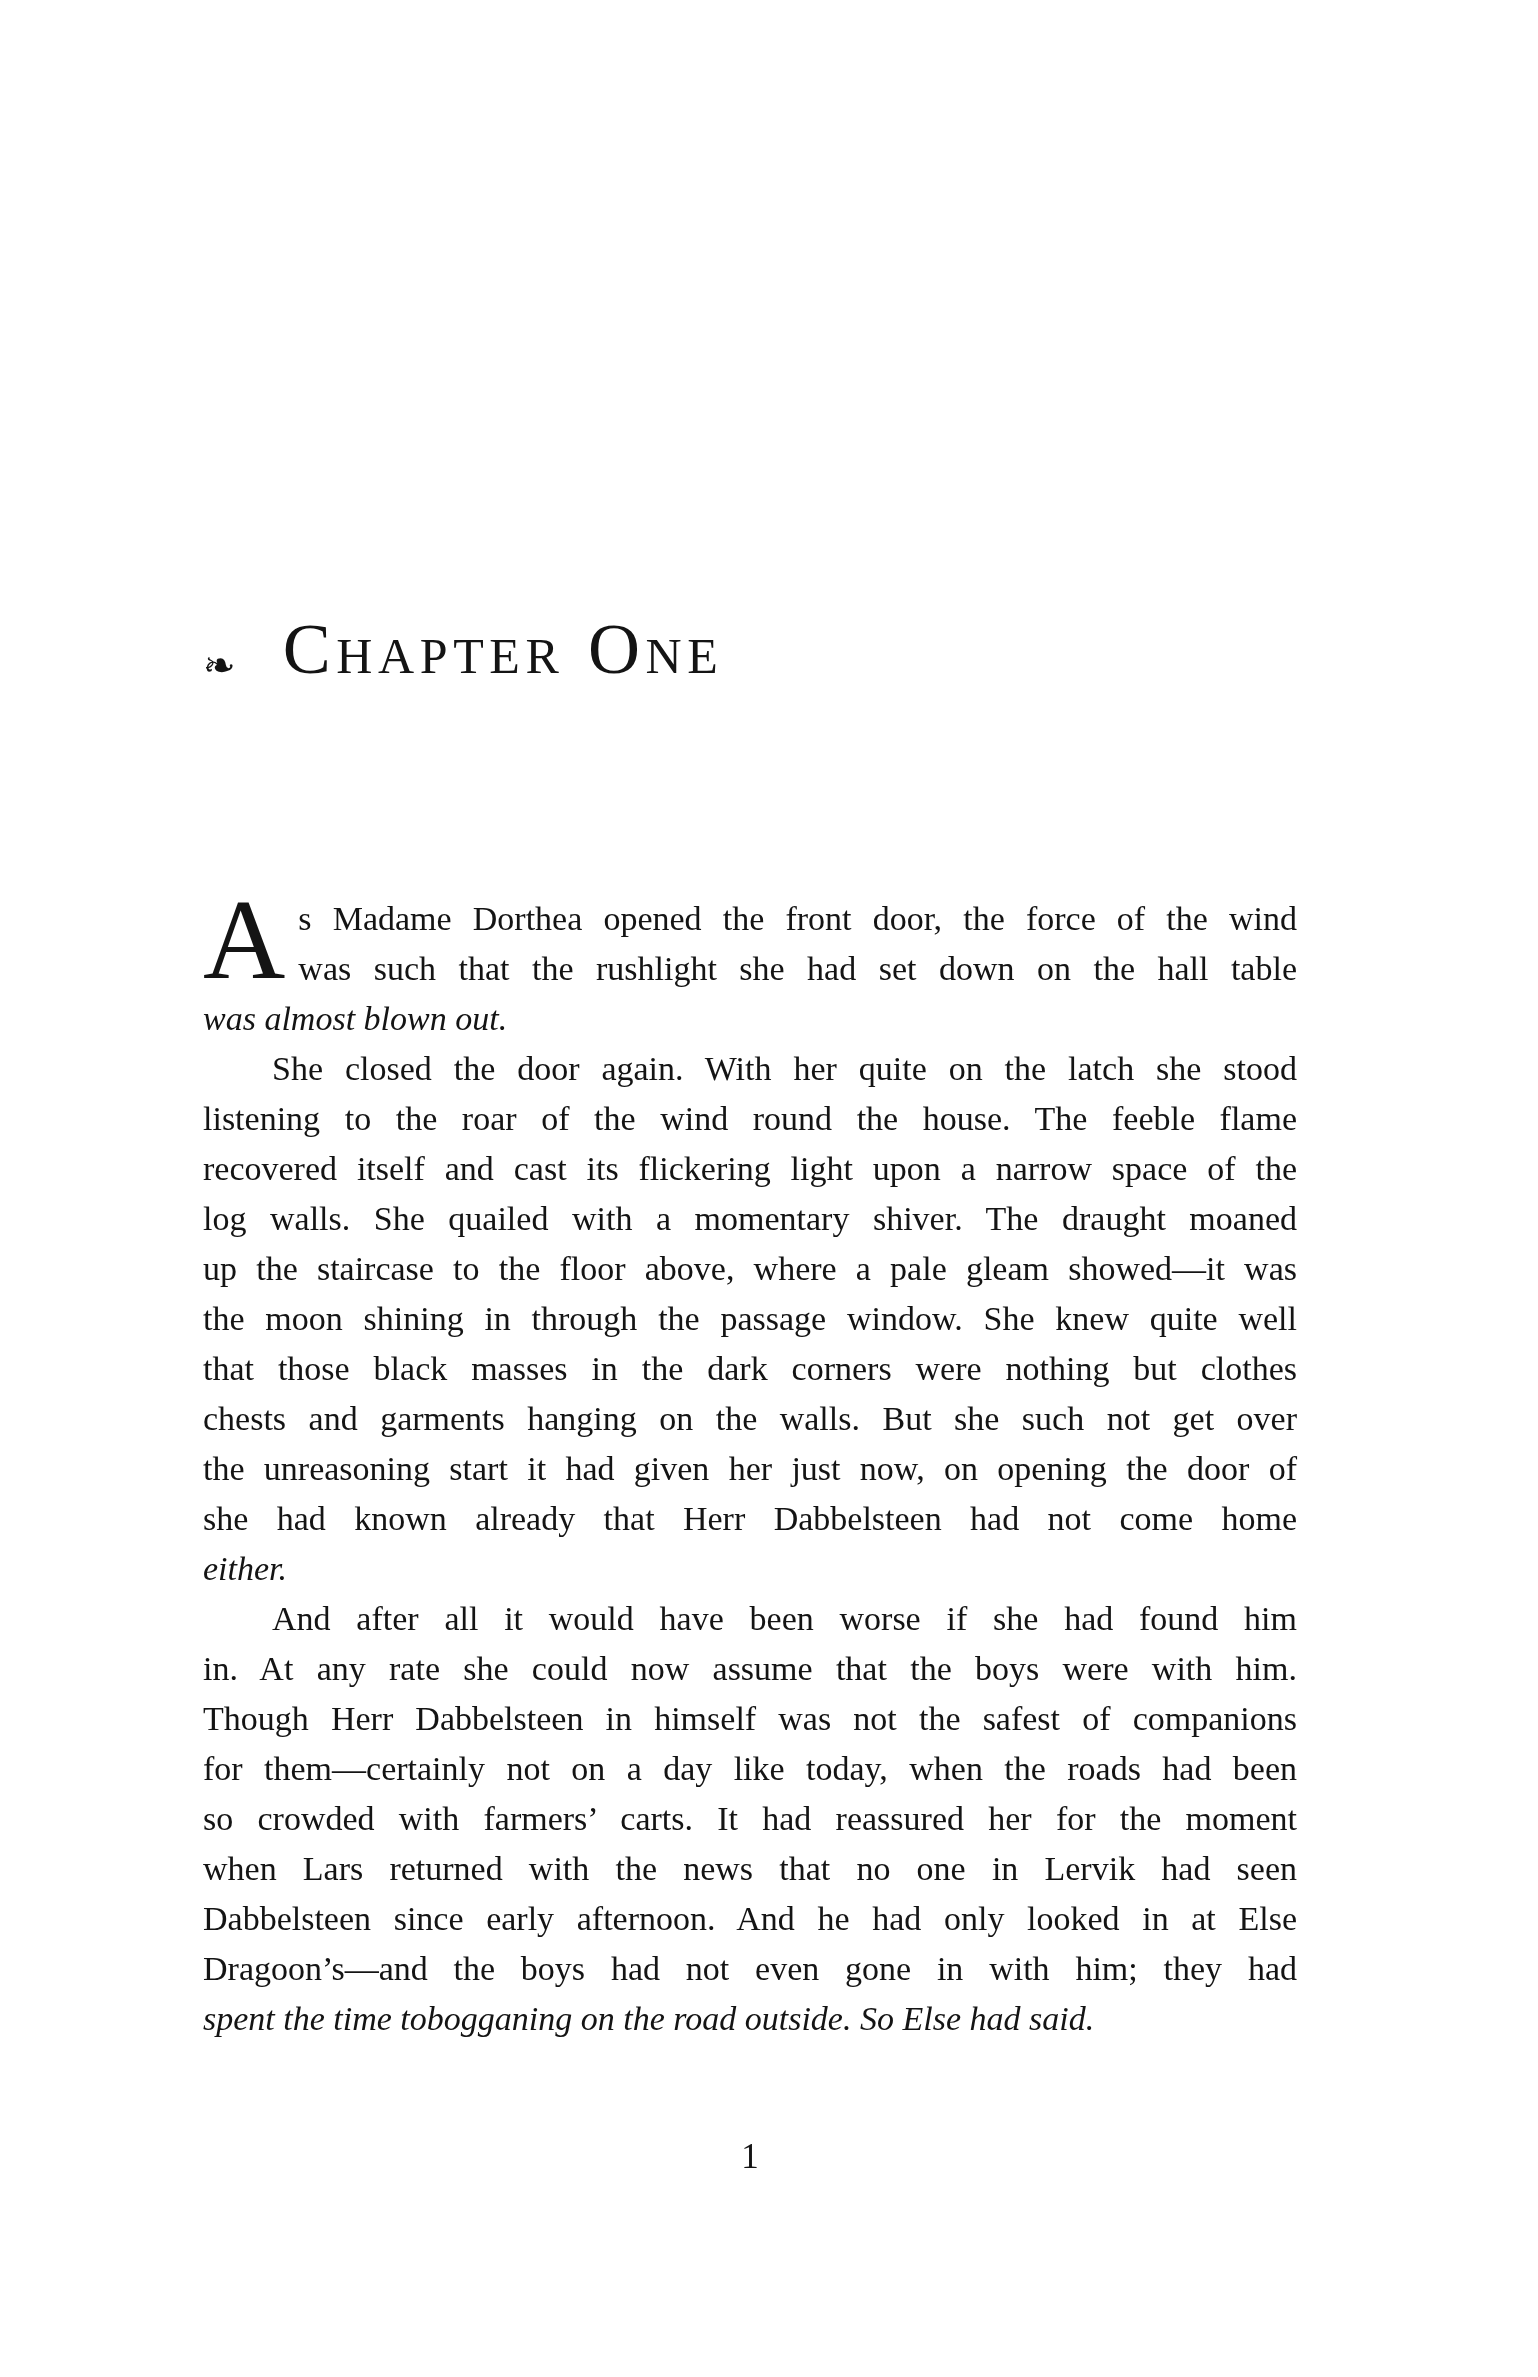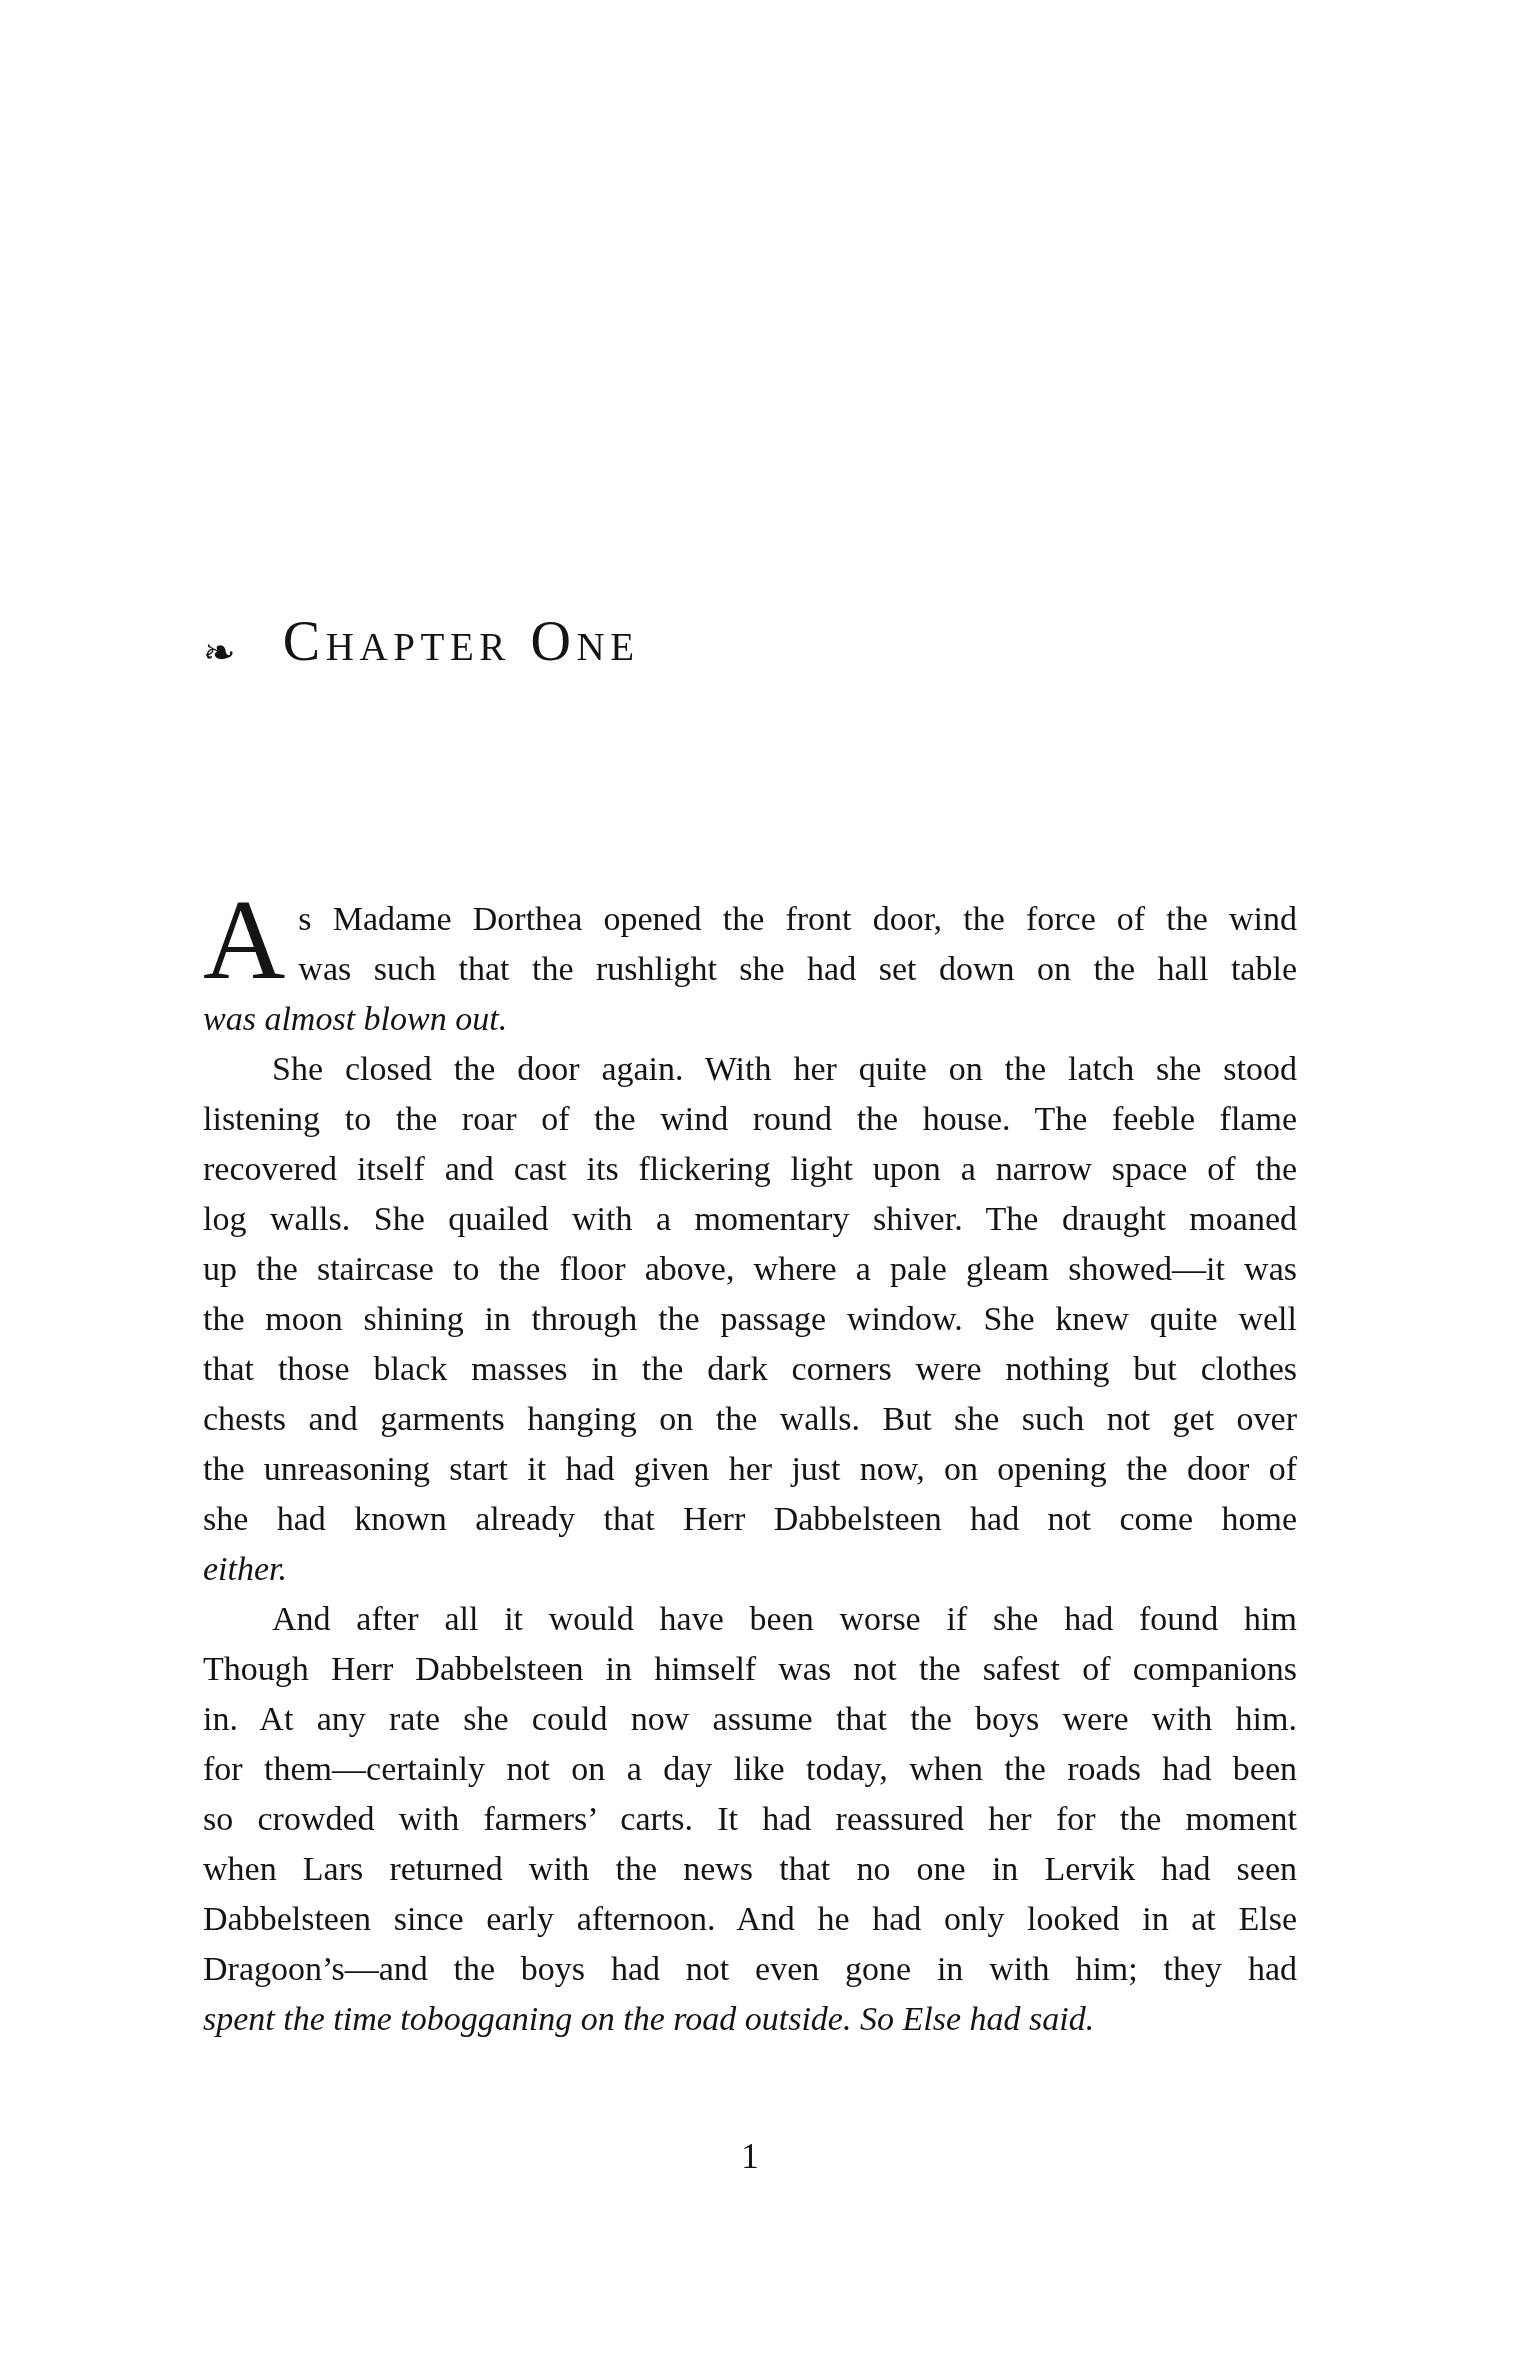--- a/index.html
+++ b/index.html
@@ -26,21 +26,21 @@
   }
   .ornament {
     font-family: "DejaVu Sans", sans-serif;
     font-size: 39px;
     line-height: 1;
     transform: translateY(5.6px);
     letter-spacing: 0;
   }
   .chapter-title {
     margin: 0 0 0 47px;
-    font-size: 56px;
+    font-size: 72px;
     font-weight: 400;
     font-variant: small-caps;
     letter-spacing: 5.6px;
     line-height: 1;
     white-space: nowrap;
   }
   
   .body-text {
     position: absolute;
     top: 894px;
@@ -100,22 +100,22 @@
         <div class="line">up the staircase to the floor above, where a pale gleam showed—it was</div>
         <div class="line">the moon shining in through the passage window. She knew quite well</div>
         <div class="line">that those black masses in the dark corners were nothing but clothes</div>
         <div class="line">chests and garments hanging on the walls. But she such not get over</div>
         <div class="line">the unreasoning start it had given her just now, on opening the door of</div>
         <div class="line">she had known already that Herr Dabbelsteen had not come home</div>
         <div class="line last">either.</div>
       </div>
       <div class="para indent">
         <div class="line first">And after all it would have been worse if she had found him</div>
+        <div class="line">in. At any rate she could now assume that the boys were with him.</div>
         <div class="line">Though Herr Dabbelsteen in himself was not the safest of companions</div>
-        <div class="line">in. At any rate she could now assume that the boys were with him.</div>
         <div class="line">for them—certainly not on a day like today, when the roads had been</div>
         <div class="line">so crowded with farmers’ carts. It had reassured her for the moment</div>
         <div class="line">when Lars returned with the news that no one in Lervik had seen</div>
         <div class="line">Dabbelsteen since early afternoon. And he had only looked in at Else</div>
         <div class="line">Dragoon’s—and the boys had not even gone in with him; they had</div>
         <div class="line last">spent the time tobogganing on the road outside. So Else had said.</div>
       </div>
     </div>
 
   <div class="folio">1</div>

